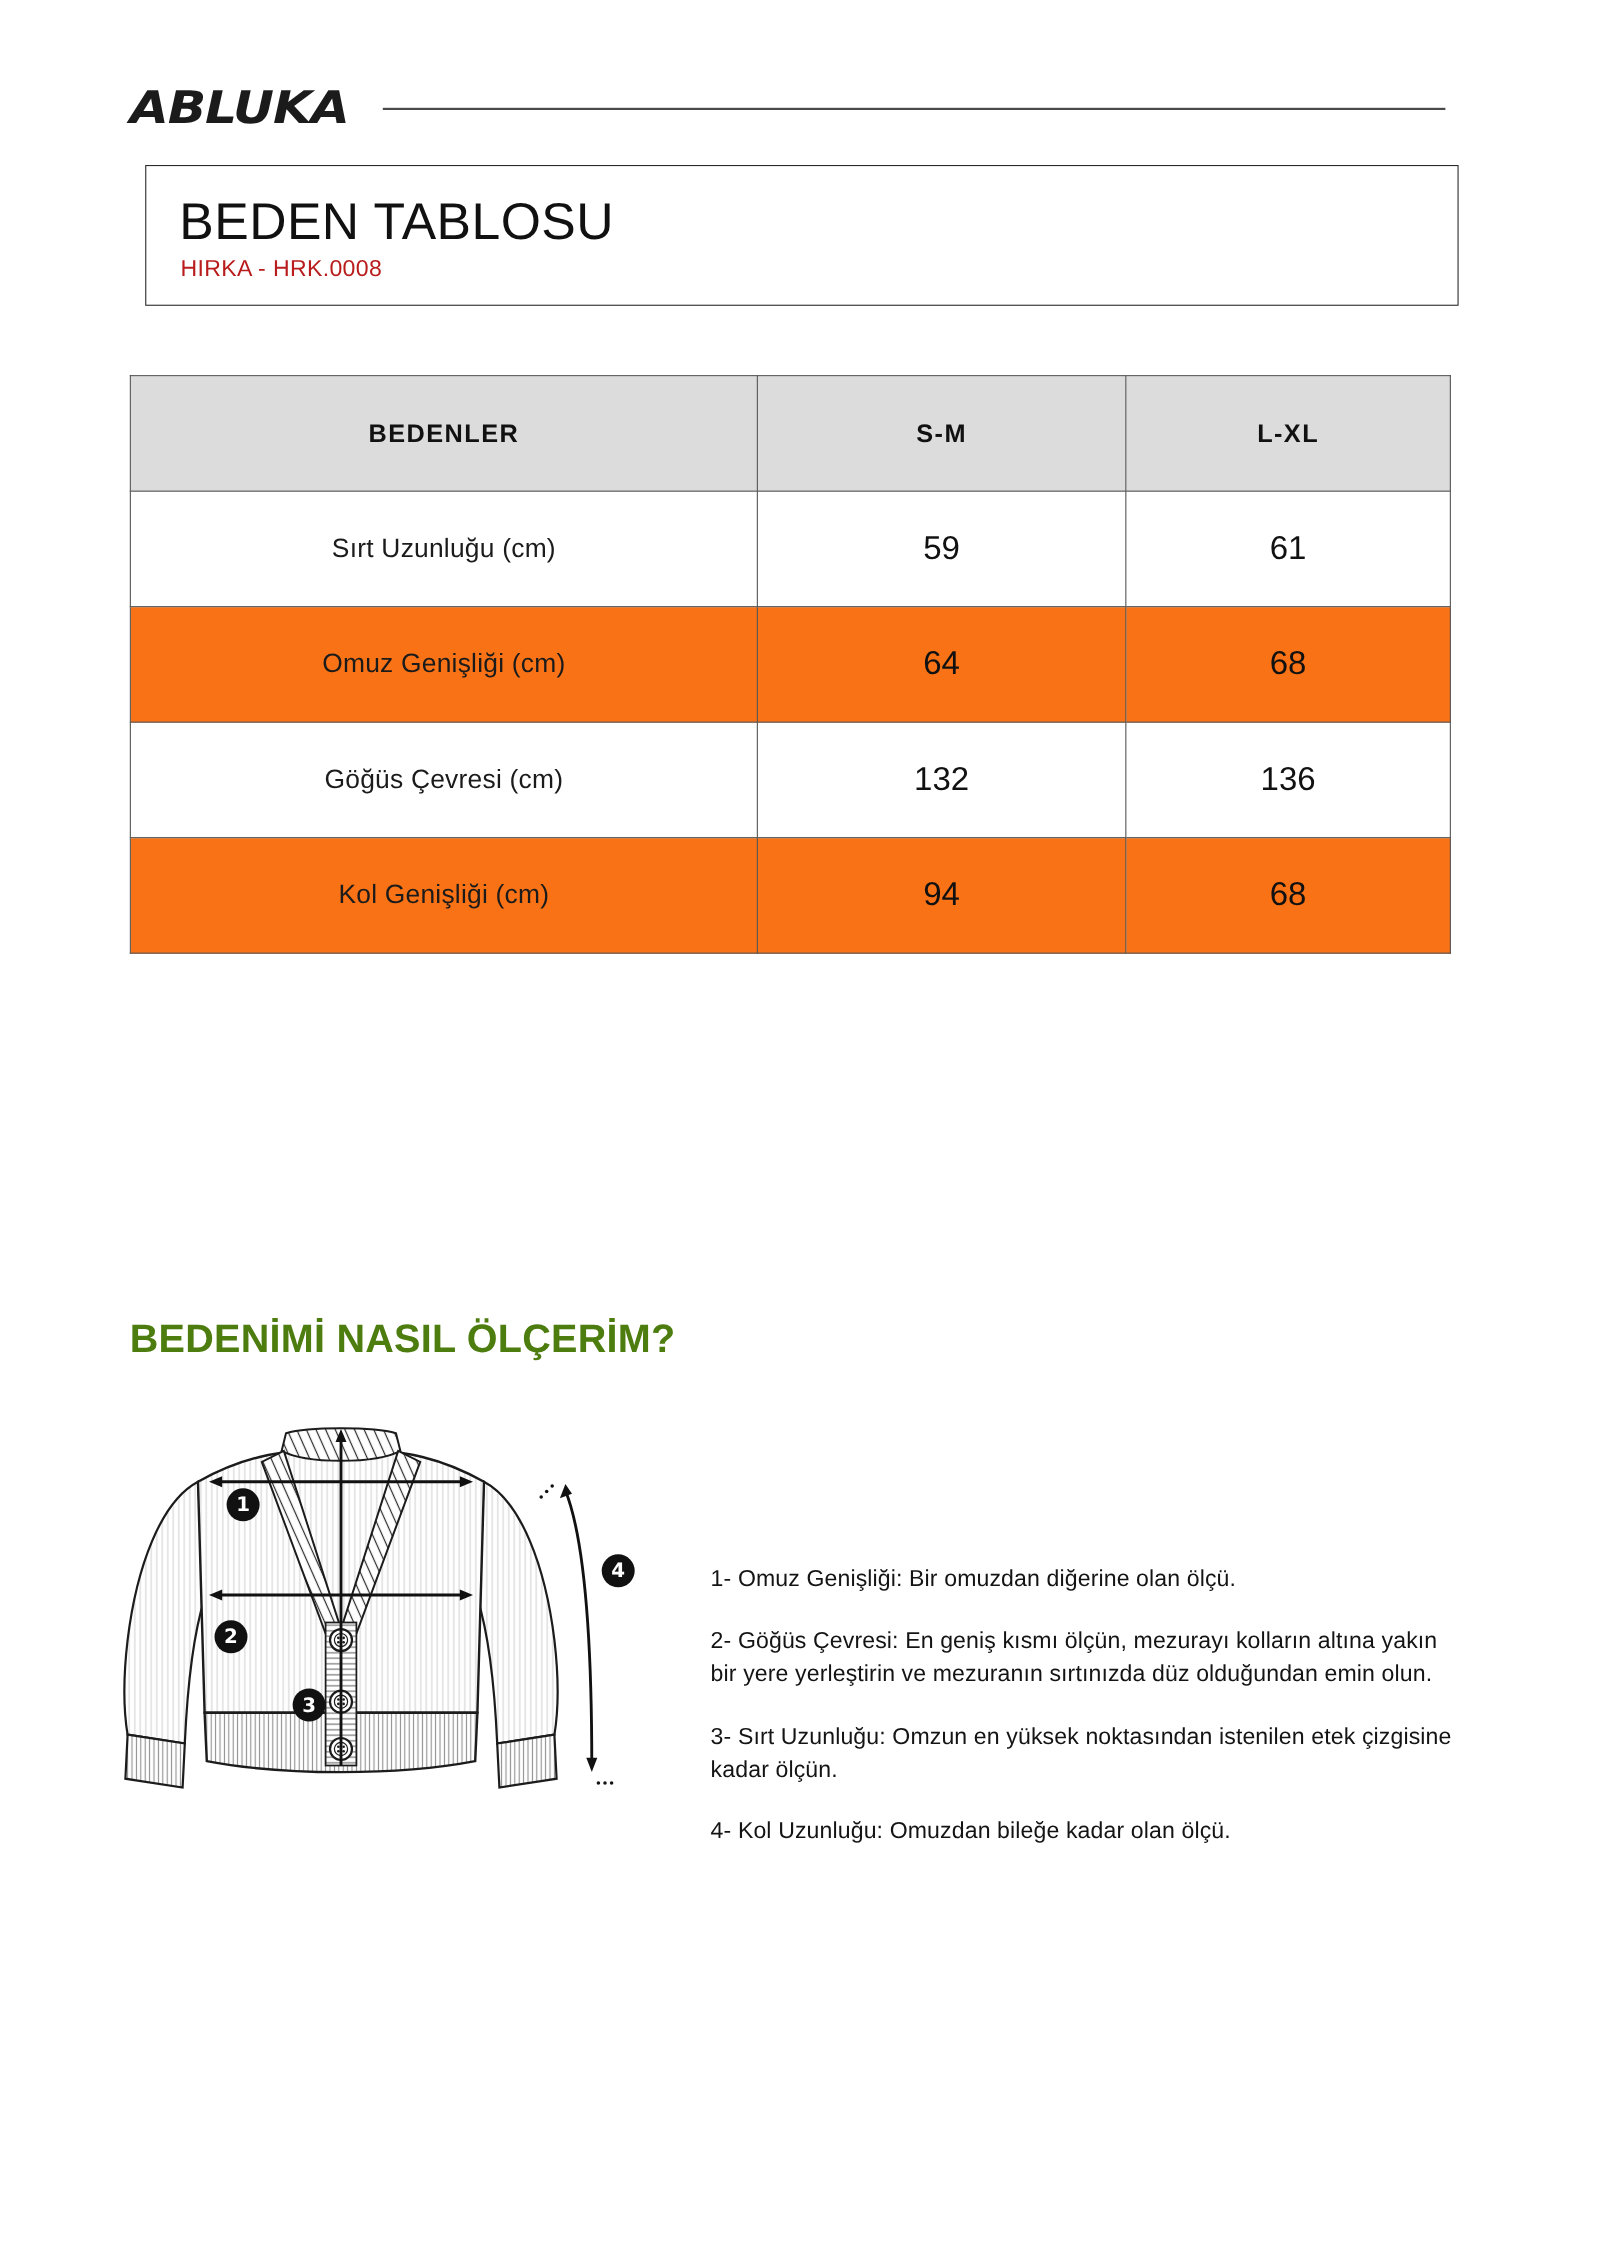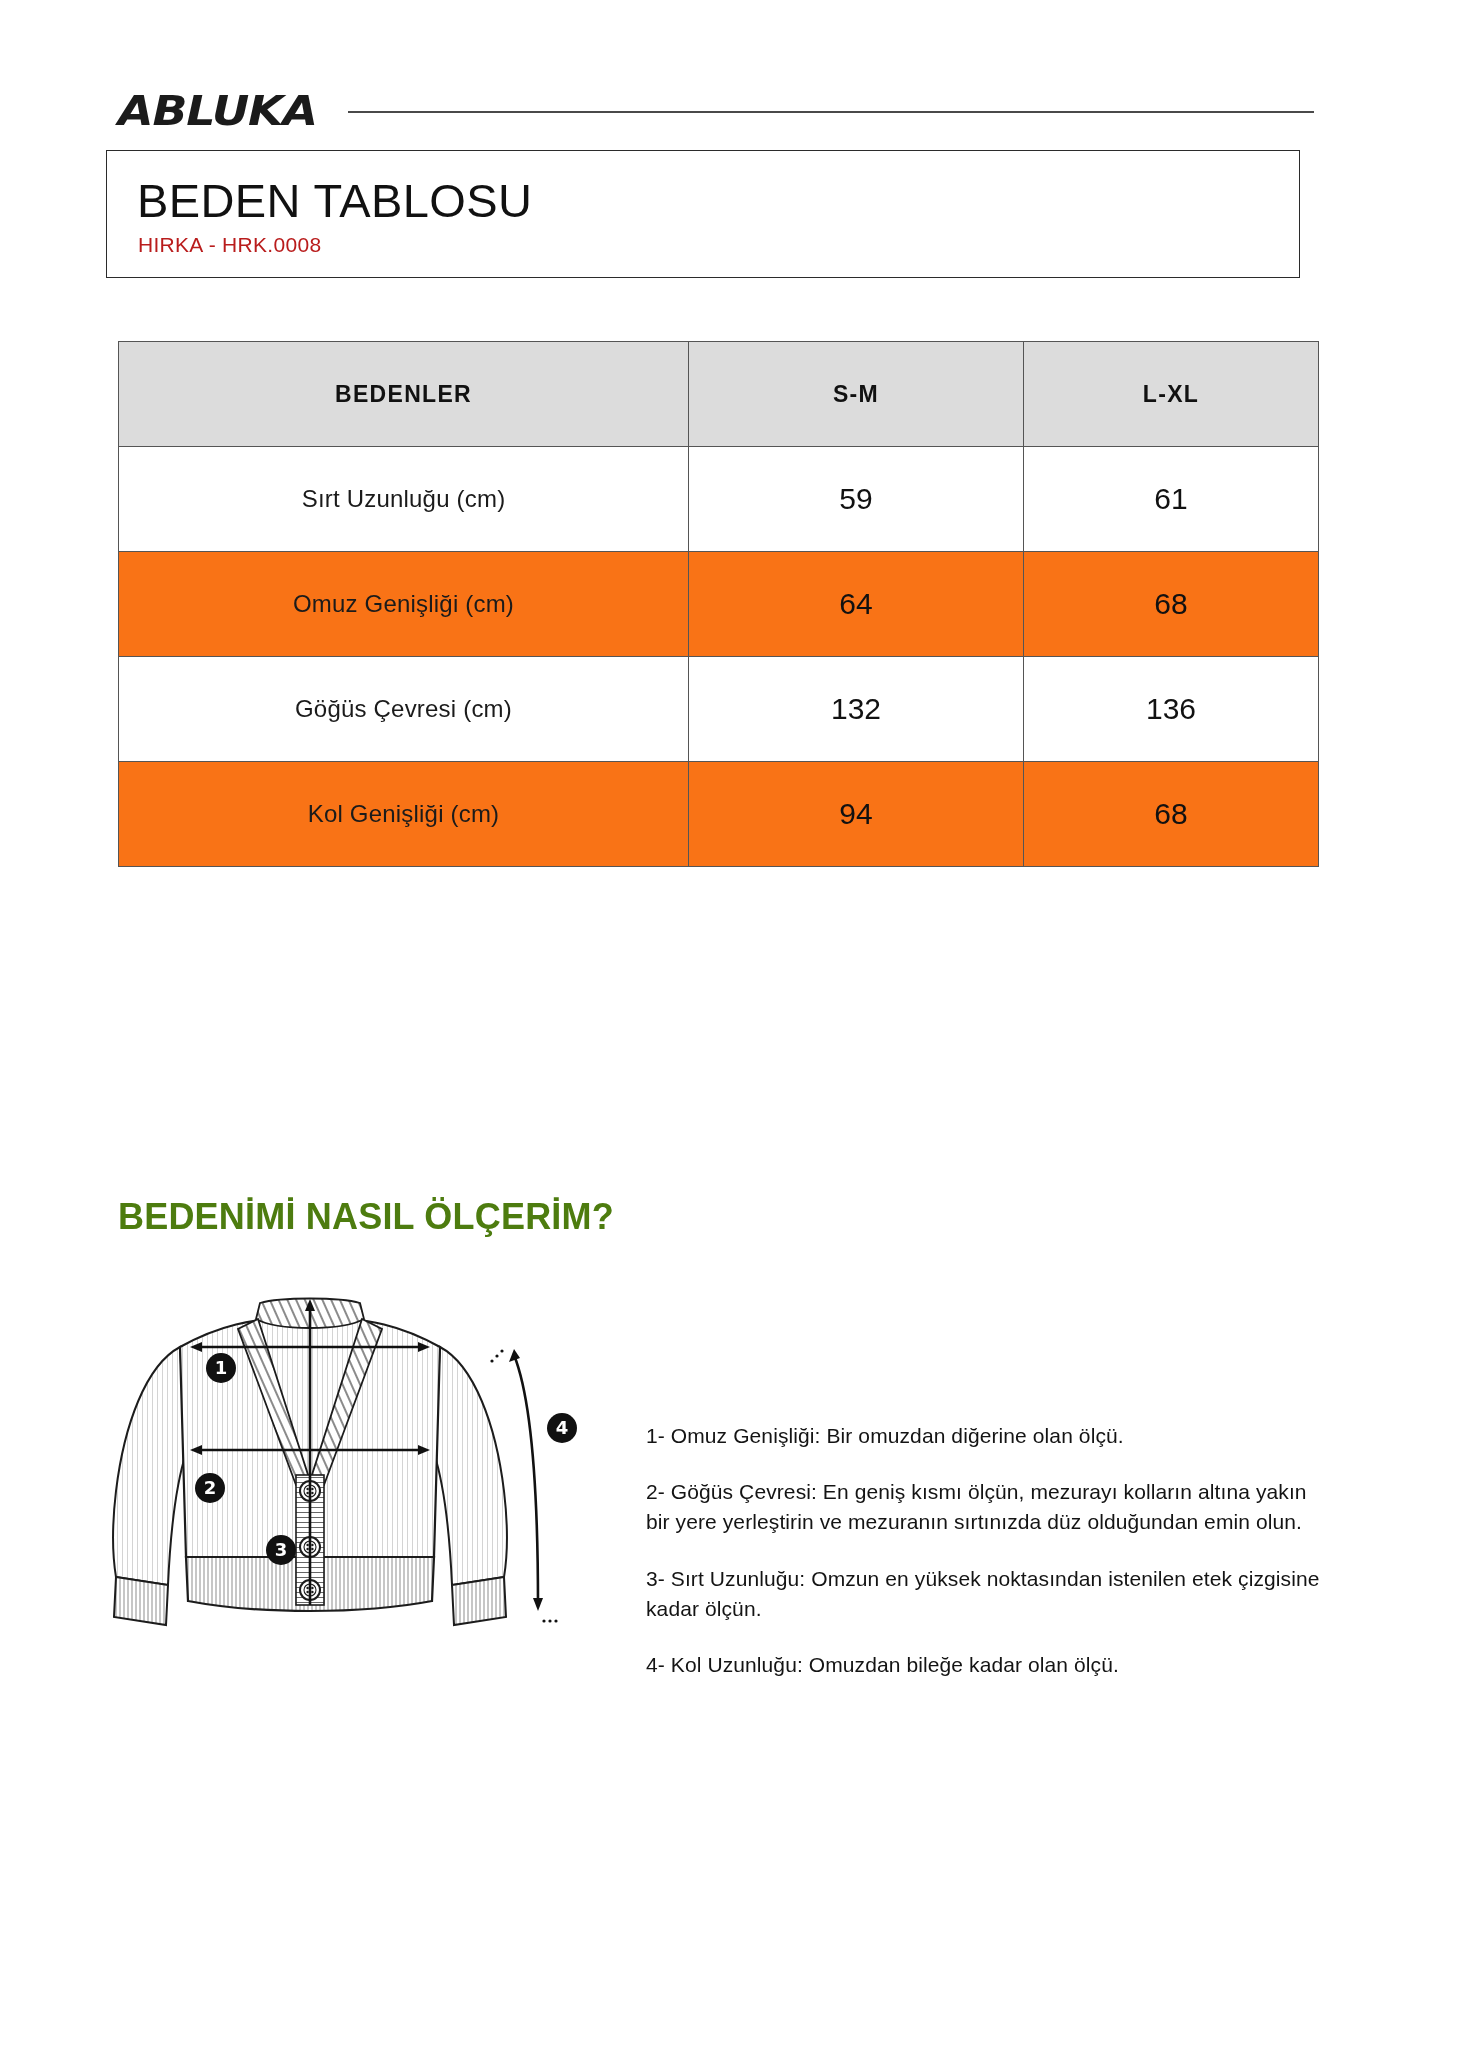--- a/index.html
+++ b/index.html
@@ -13,21 +13,21 @@
     font-family: "Liberation Sans", sans-serif;
     color: #111111;
     position: relative;
     overflow: hidden;
   }
 
   
   .brand-row {
     position: absolute;
     left: 118px;
-    top: 89px;
+    top: 76px;
     width: 1196px;
     height: 44px;
     display: flex;
     align-items: center;
     text-align: center;
   }
   .brand-logo {
     font-family: "DejaVu Sans", sans-serif;
     font-weight: 700;
     font-style: italic;
@@ -44,21 +44,21 @@
     flex: 1;
     height: 2px;
     background: #4a4a4a;
     margin-left: 46px;
     margin-top: 2px;
   }
 
   
   .title-box {
     position: absolute;
-    left: 106px;
+    left: 132px;
     top: 150px;
     width: 1194px;
     height: 128px;
     border: 1.6px solid #2b2b2b;
     box-sizing: border-box;
   }
   .title-main {
     position: absolute;
     left: 30px;
     top: 22px;

